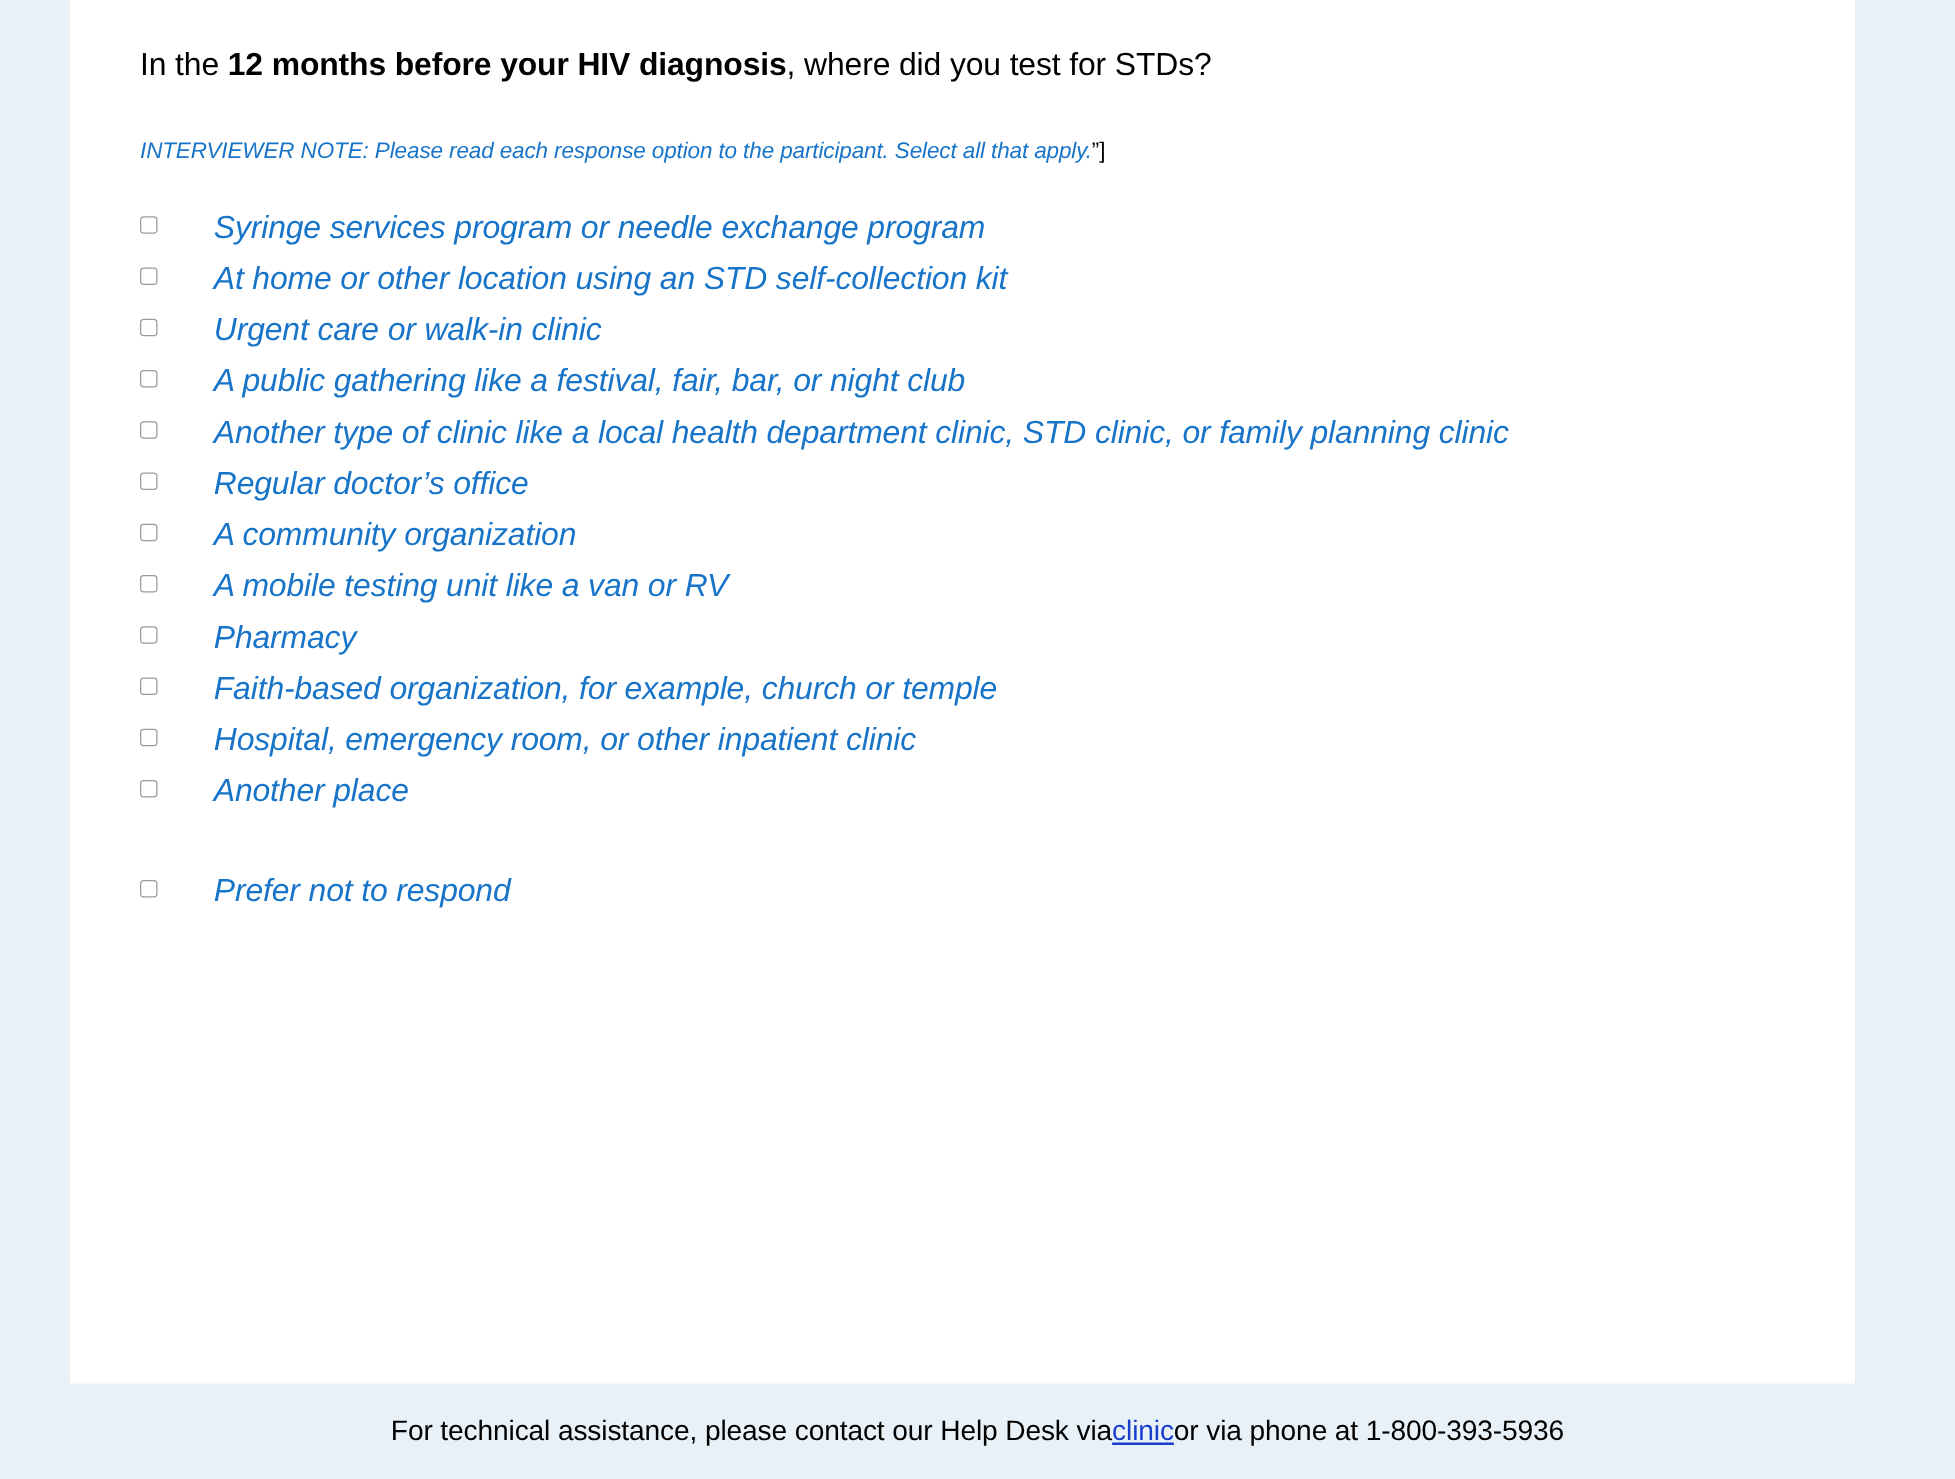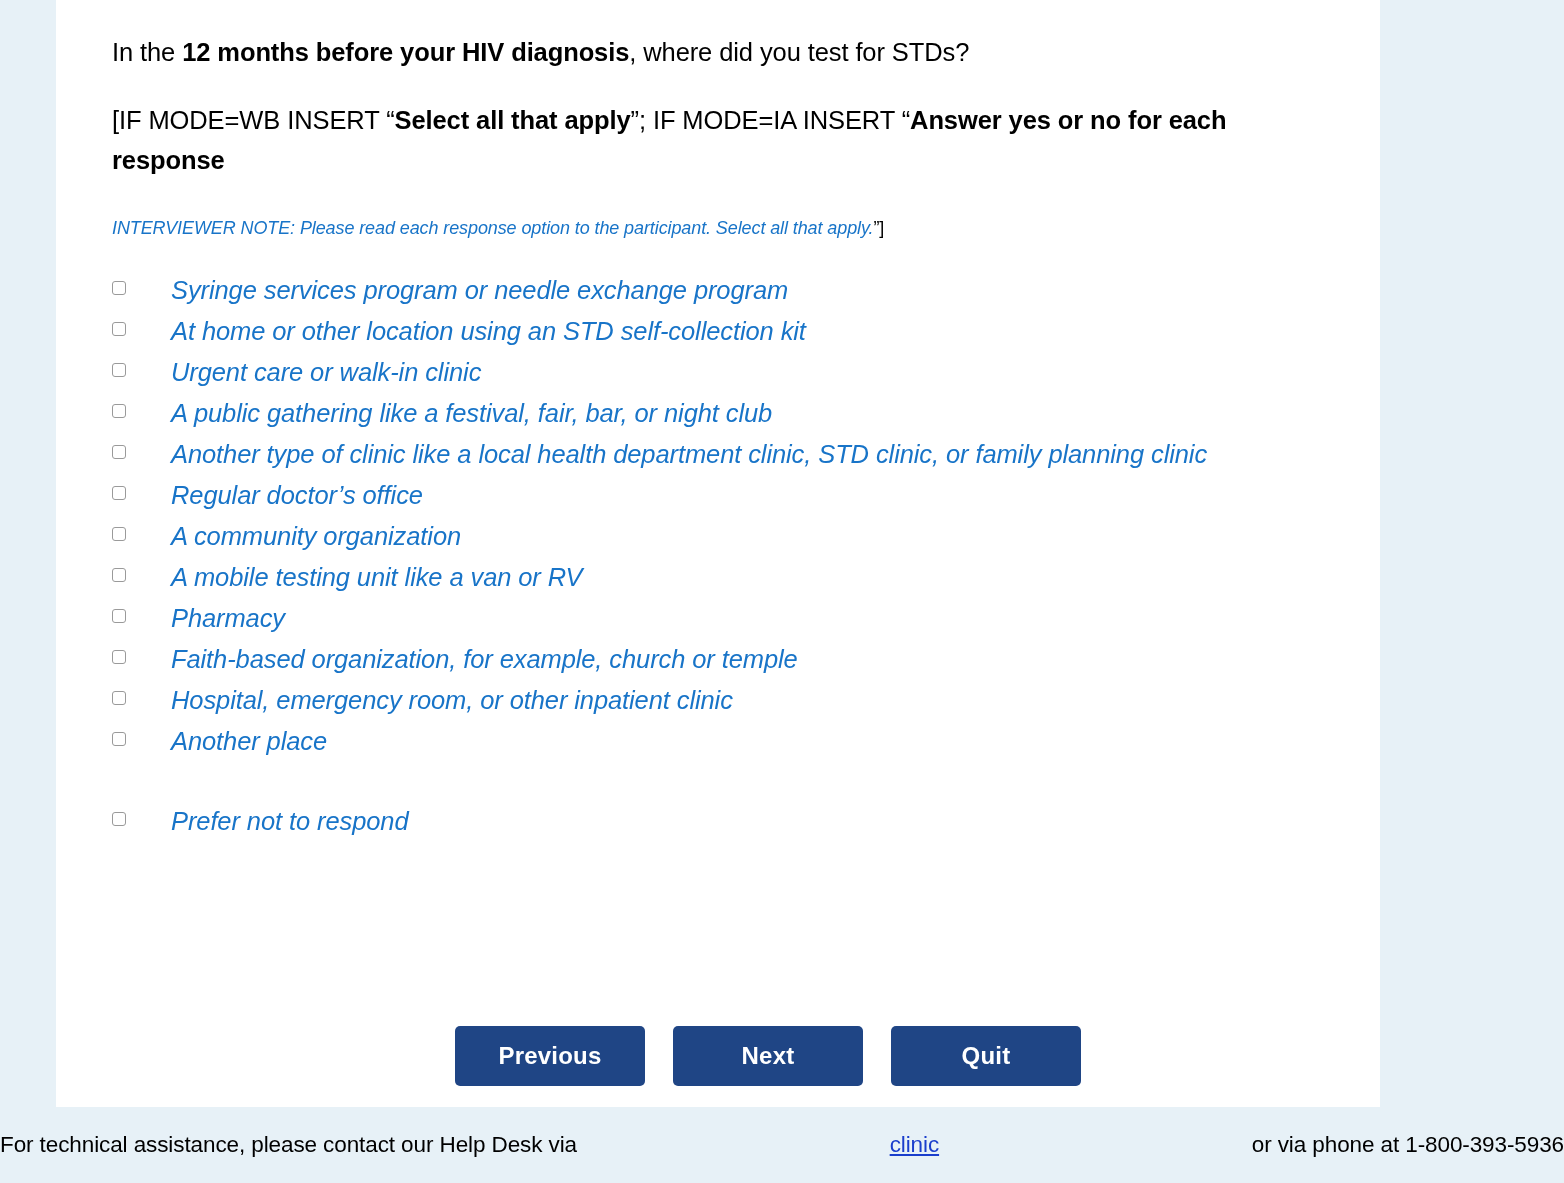--- a/index.html
+++ b/index.html
@@ -12,21 +12,21 @@
     height: 1183px;
     background: #e7f1f7;
     font-family: "Liberation Sans", sans-serif;
     overflow: hidden;
   }
 
   #survey-card {
     position: absolute;
     left: 56px;
     top: 0;
-    width: 1324px;
+    width: 1428px;
     height: 1107px;
     background: #ffffff;
   }
 
   .card-inner {
     padding: 32px 40px 0 56px;
   }
 
   
   .q-block {
@@ -122,41 +122,40 @@
 
   
   #footer {
     position: absolute;
     left: 0;
     top: 1107px;
     width: 1564px;
     height: 76px;
     display: flex;
     align-items: center;
-    justify-content: space-between;
+    justify-content: center;
     background: #e7f1f7;
     color: #000000;
     font-size: 22.5px;
     letter-spacing: -0.1px;
   }
   #footer a {
     color: #1a3ecc;
     text-decoration: underline;
   }
 </style>
 </head>
 <body>
 
 <div id="survey-card">
   <div class="card-inner">
 
     <div class="q-block">
       <p><span>In the </span><b>12 months before your HIV diagnosis</b><span>, where did you test for STDs?</span></p>
 
-      <p><span>[IF MODE=WB INSERT “</span><b>Select all that apply</b><span>”; IF MODE=IA INSERT “</span><b>Answer yes or no for each response</b></p>
     </div>
 
     <p class="note"><span>INTERVIEWER NOTE: Please read each response option to the participant. Select all that apply.</span><span class="tail">”]</span></p>
 
     <ul id="options-list">
         <li class="option-row">
           <span class="checkbox" role="checkbox" aria-checked="false"></span>
           <span class="option-label">Syringe services program or needle exchange program</span>
         </li>
         <li class="option-row">
@@ -204,24 +203,19 @@
           <span class="option-label">Another place</span>
         </li>
         <li class="option-row spaced-above">
           <span class="checkbox" role="checkbox" aria-checked="false"></span>
           <span class="option-label">Prefer not to respond</span>
         </li>
       </ul>
 
   </div>
 
-  <div id="button-bar">
-    <button class="nav-button">Previous</button>
-    <button class="nav-button">Next</button>
-    <button class="nav-button">Quit</button>
-  </div>
 </div>
 
 <div id="footer">
   <span>For technical assistance, please contact our Help Desk via </span>
     <a href="#">clinic</a>
     <span> or via phone at 1-800-393-5936</span>
 </div>
 
 </body></html>

